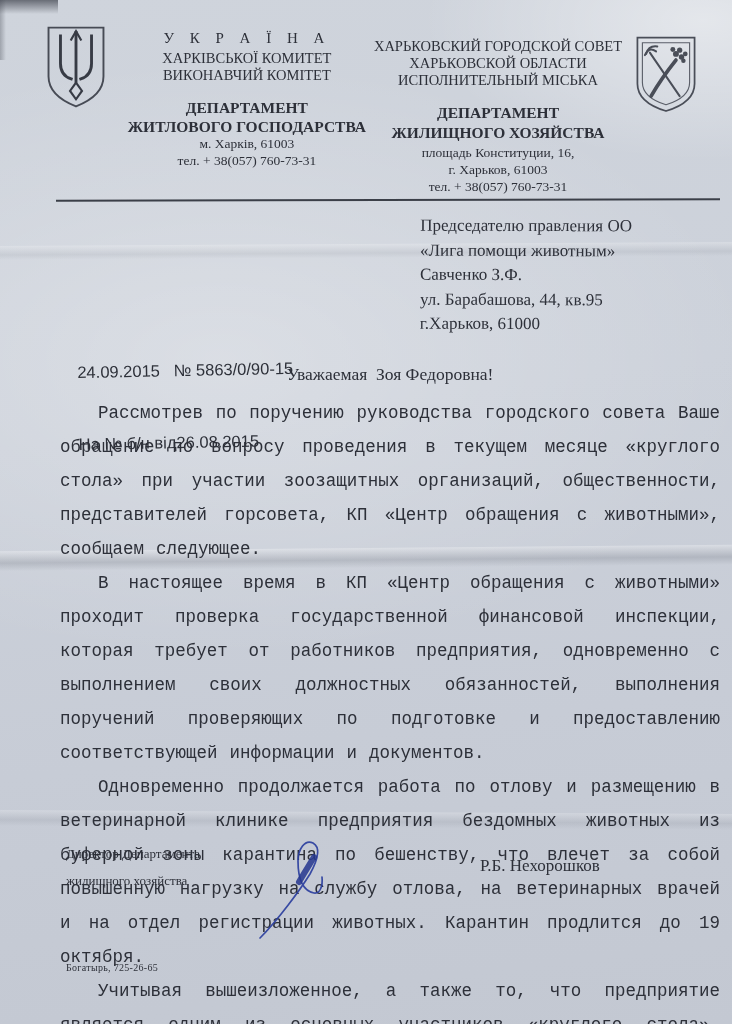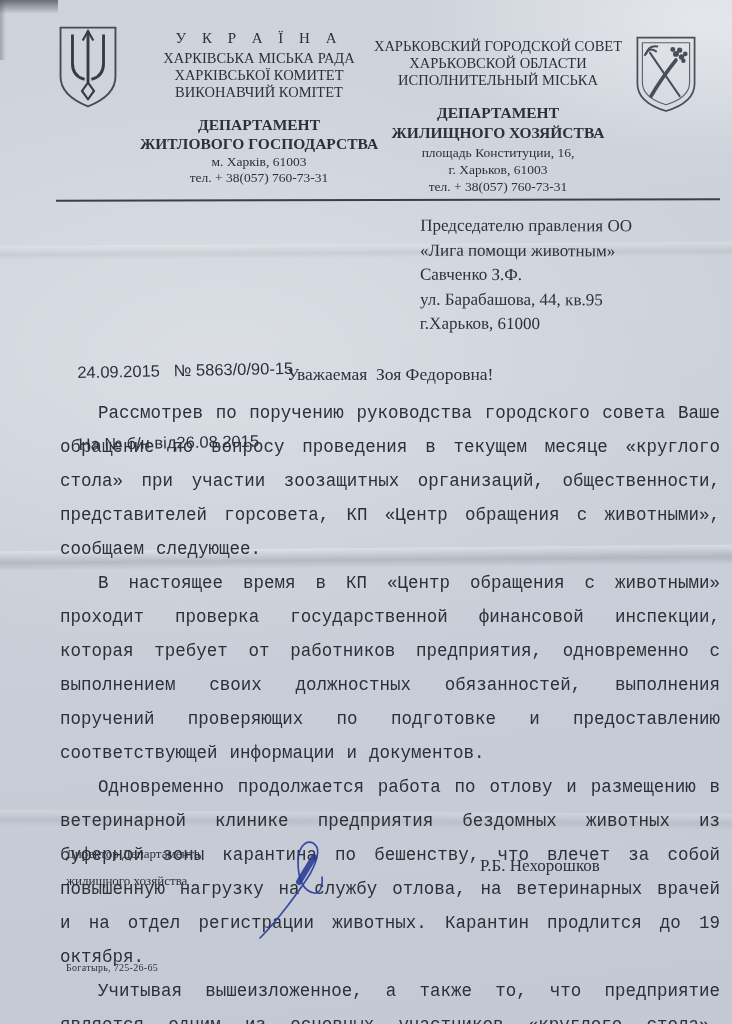--- a/index.html
+++ b/index.html
@@ -25,21 +25,21 @@
   .crease.c1{top:244px;height:14px;transform:rotate(-.3deg);
     background:linear-gradient(to bottom,rgba(255,255,255,.22),rgba(100,105,116,.10) 65%,rgba(255,255,255,0));}
   .crease.c2{top:548px;height:20px;transform:rotate(-.5deg);
     background:linear-gradient(to bottom,rgba(255,255,255,.30),rgba(92,97,108,.22) 60%,rgba(255,255,255,0));}
   .crease.c3{top:812px;height:16px;transform:rotate(.3deg);
     background:linear-gradient(to bottom,rgba(255,255,255,.20),rgba(100,105,116,.12) 60%,rgba(255,255,255,0));}
 
   
   .letterhead{position:absolute;left:0;top:24px;width:732px;display:flex;}
   .lh-col{display:flex;align-items:flex-start;}
-  .lh-col.left{width:366px;justify-content:center;padding-left:62px;box-sizing:border-box;}
+  .lh-col.left{width:366px;justify-content:flex-end;padding-left:62px;box-sizing:border-box;}
   .lh-col.right{width:366px;justify-content:flex-end;padding-right:30px;box-sizing:border-box;}
   .lh-text{text-align:center;line-height:1.18;}
   .lh-col.left  .lh-text{margin-left:14px;width:244px;padding-top:6px;}
   .lh-col.right .lh-text{margin-right:6px;width:252px;padding-top:14px;}
   .lh-country{font-size:15px;letter-spacing:6px;margin-bottom:2px;white-space:nowrap;}
   .lh-org{font-size:14.5px;white-space:nowrap;}
   .lh-dept{font-size:15.5px;font-weight:bold;margin-top:13px;white-space:nowrap;}
   .lh-dept.first{margin-top:15px;}
   .lh-dept + .lh-dept{margin-top:1px;}
   .lh-addr{font-size:13.5px;line-height:1.25;}
@@ -91,21 +91,20 @@
             <path d="M17,10 v23 q0,10 9,13"></path>
             <path d="M43,10 v23 q0,10 -9,13"></path>
             <path d="M30,7 v41"></path>
             <path d="M26,13 L30,6 L34,13" stroke-width="1.8"></path>
             <path d="M30,49 l-5,7 5,7 5,-7 z" stroke-width="1.8"></path>
           </g>
         </svg>
       </span>
       <div class="lh-text">
         <div class="lh-country">У К Р А Ї Н А</div>
-        <div class="lh-org">ХАРКІВСЬКА МІСЬКА РАДА</div>
         <div class="lh-org">ХАРКІВСЬКОЇ КОМИТЕТ</div>
         <div class="lh-org">ВИКОНАВЧИЙ КОМІТЕТ</div>
         <div class="lh-dept first">ДЕПАРТАМЕНТ</div>
         <div class="lh-dept">ЖИТЛОВОГО ГОСПОДАРСТВА</div>
         <div class="lh-addr">м. Харків, 61003</div>
         <div class="lh-addr">тел. + 38(057) 760-73-31</div>
       </div>
     </div>
 
     <div class="lh-col right">

